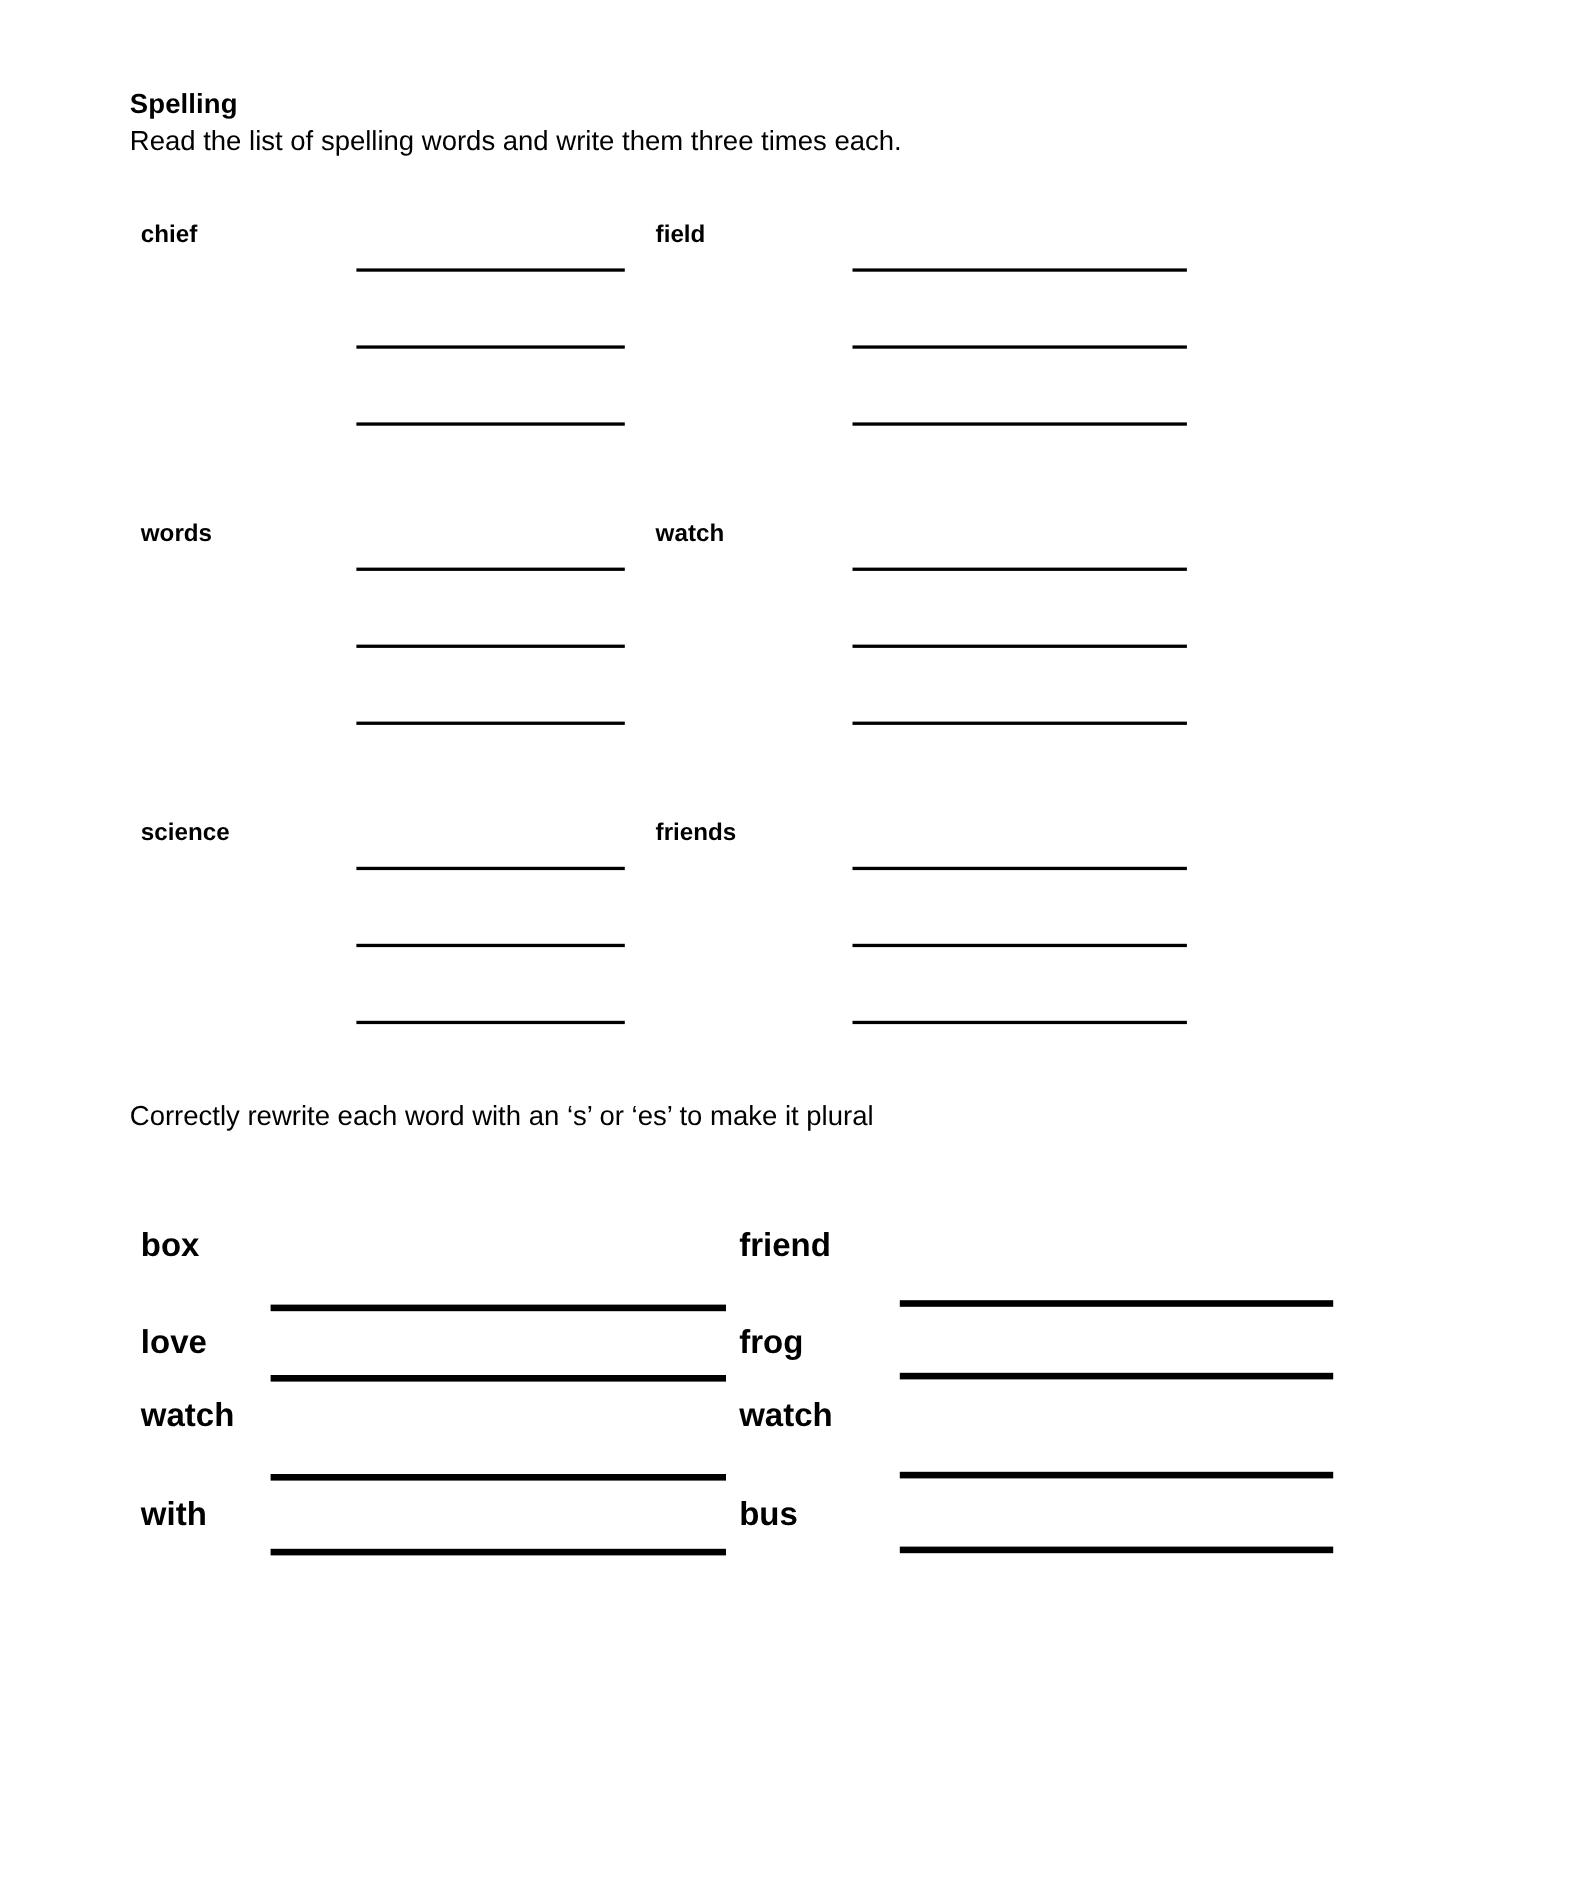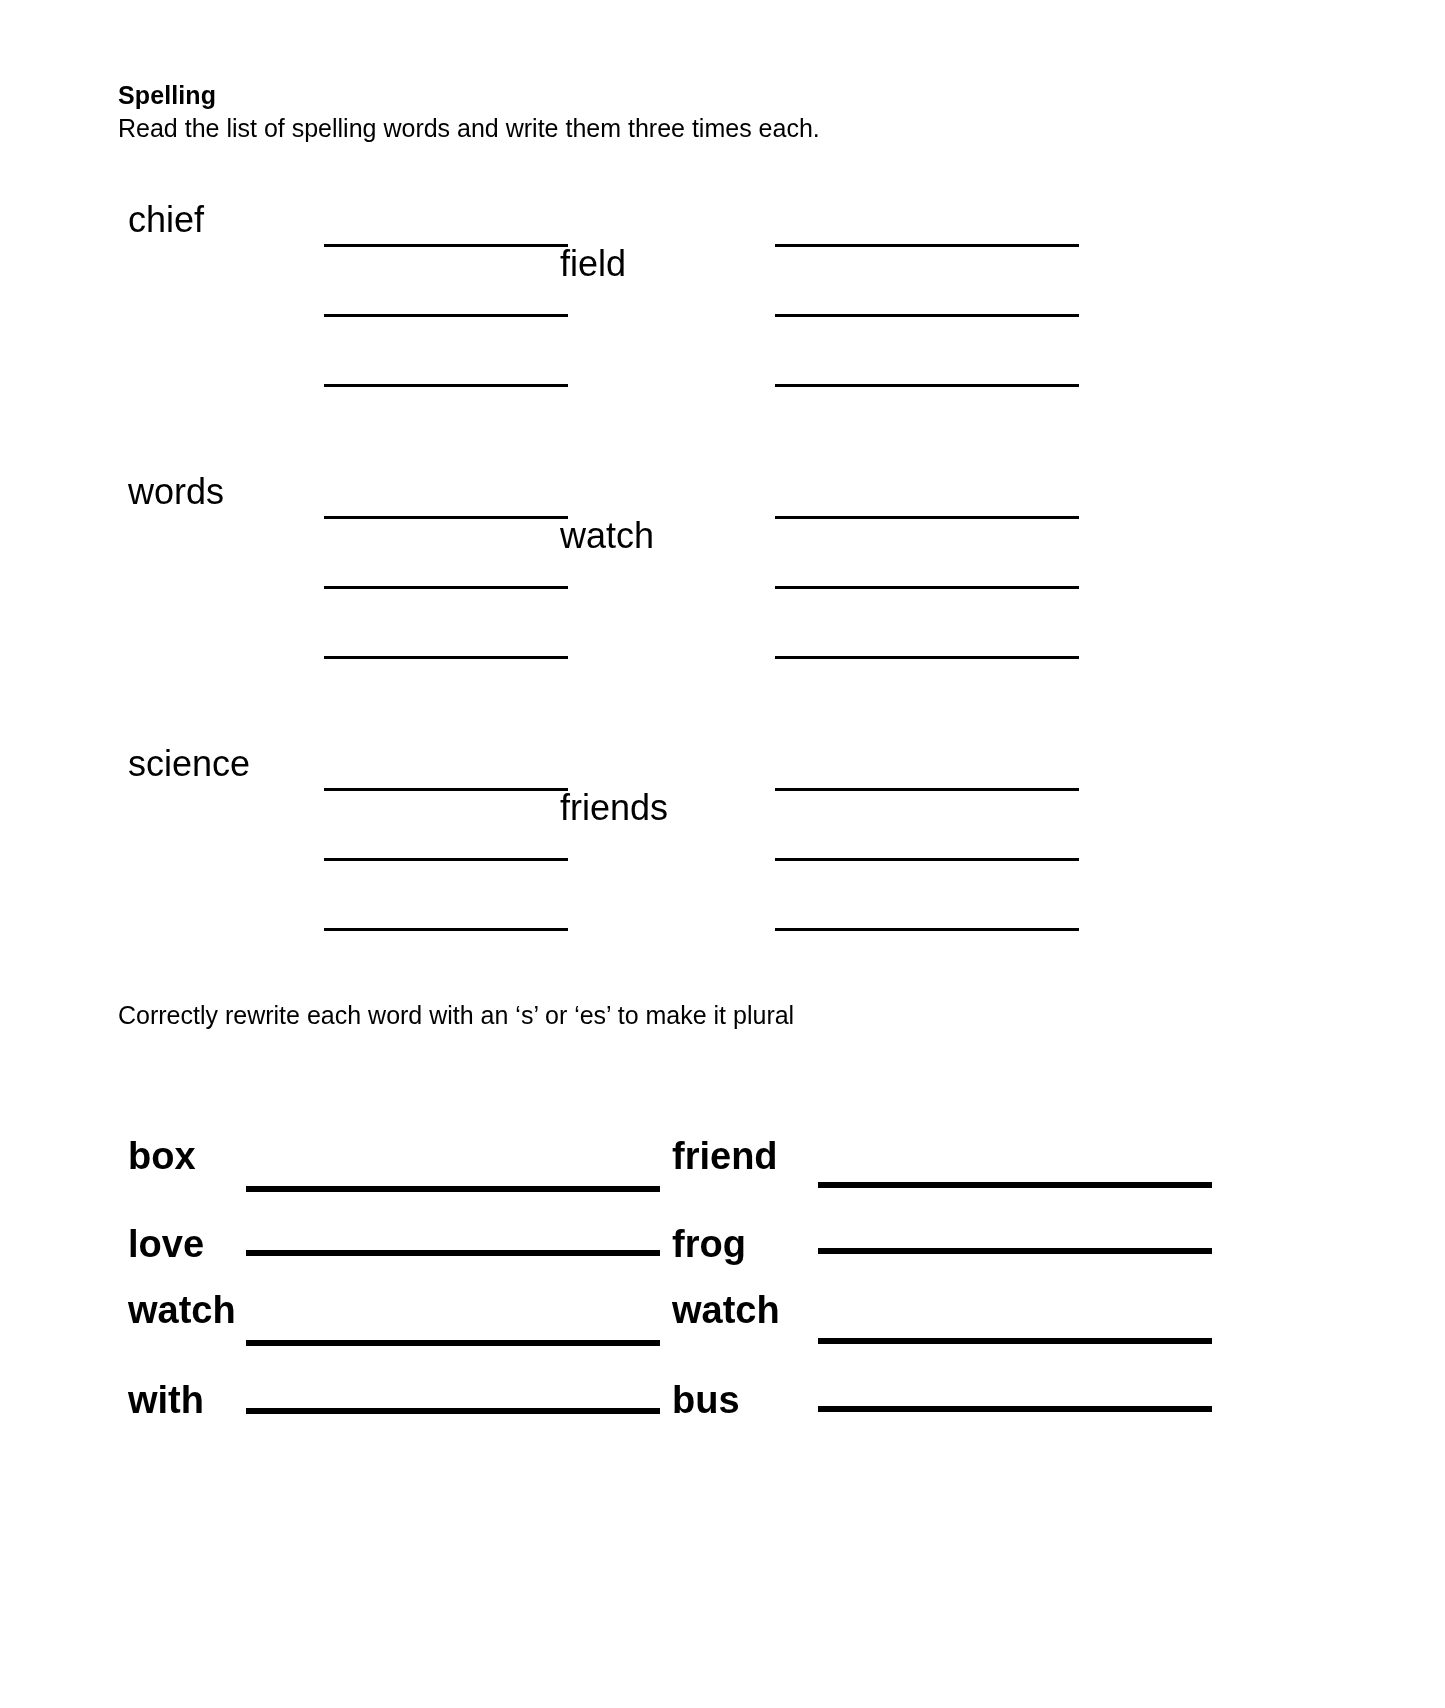--- a/index.html
+++ b/index.html
@@ -40,27 +40,27 @@
 
   
   .spell-group {
     position: absolute;
     left: 0;
     width: 1445px;
     height: 230px;
   }
   .spell-word {
     position: absolute;
-    font-size: 36px;
-    font-weight: normal;
+    font-size: 22px;
+    font-weight: bold;
     line-height: 1;
     white-space: nowrap;
   }
   .spell-word.left  { left: 128px; top: 12px; }
-  .spell-word.right { left: 560px; top: 12px; margin-top: 44px; }
+  .spell-word.right { left: 596px; top: 12px; }
 
   .spell-line {
     position: absolute;
     height: 0;
     border-top: 3px solid #000000;
   }
   .spell-line.col-left  { left: 324px; width: 244px; }
   .spell-line.col-right { left: 775px; width: 304px; }
 
   .spell-line.r1 { top: 54px; }
@@ -80,25 +80,24 @@
   
   .plural-area {
     position: absolute;
     left: 0;
     top: 1100px;
     width: 1445px;
     height: 360px;
   }
   .plural-word {
     position: absolute;
-    font-size: 38px;
+    font-size: 30px;
     font-weight: bold;
     line-height: 1;
     white-space: nowrap;
-    margin-top: 19px;
   }
   .plural-word.left  { left: 128px; }
   .plural-word.right { left: 672px; }
 
   .plural-line {
     position: absolute;
     height: 0;
     border-top: 6px solid #000000;
   }
   .plural-line.col-left  { left: 246px; width: 414px; }

